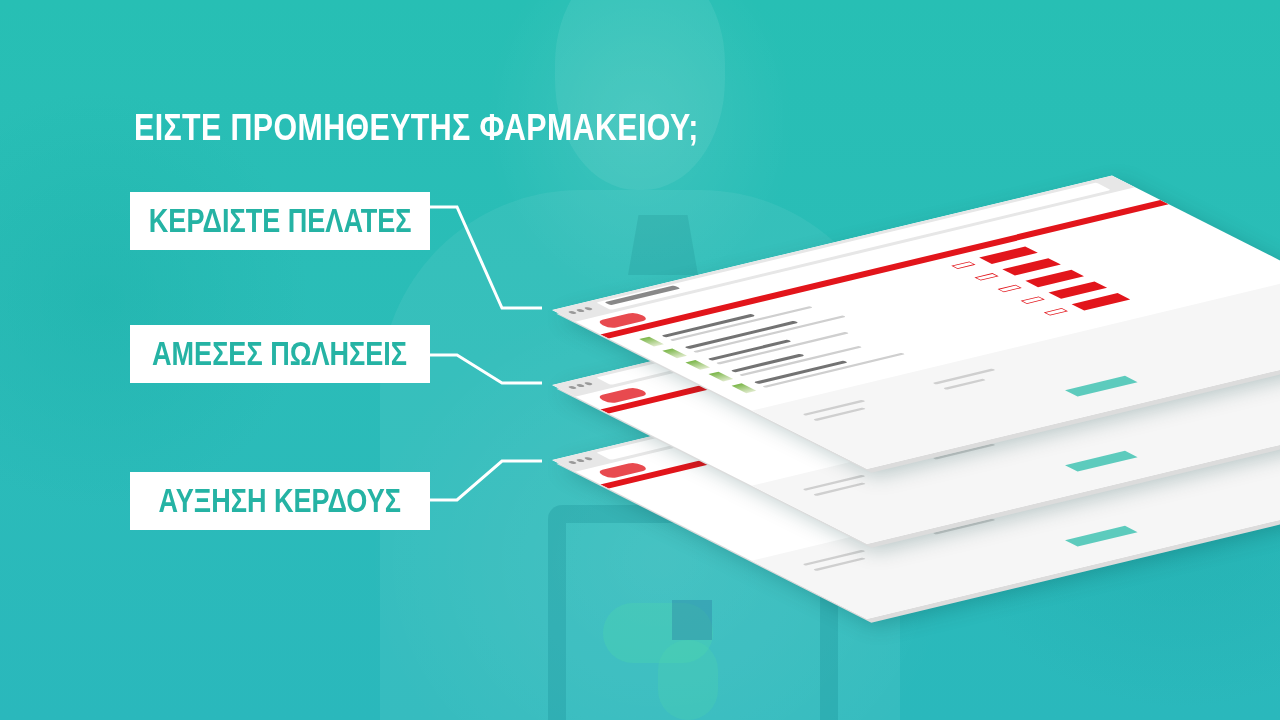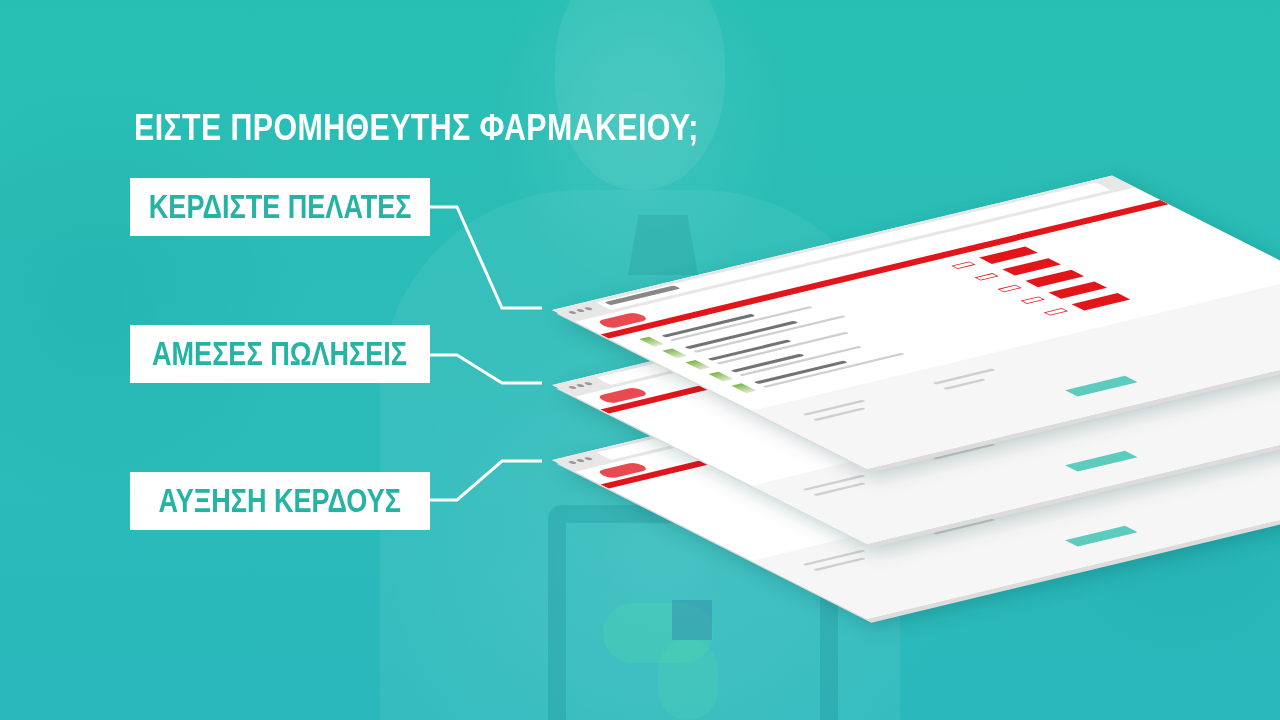--- a/index.html
+++ b/index.html
@@ -16,21 +16,21 @@
   .silhouette-body{position:absolute;left:380px;top:190px;width:520px;height:560px;border-radius:200px 200px 0 0;background:rgba(255,255,255,0.06)}
   .silhouette-tie{position:absolute;left:628px;top:215px;width:70px;height:60px;background:rgba(0,90,100,0.12);clip-path:polygon(15% 0,85% 0,100% 100%,0 100%)}
   .tablet{position:absolute;left:548px;top:505px;width:290px;height:240px;border:18px solid rgba(0,110,120,0.18);border-radius:14px;border-bottom:none}
   .plus-a{position:absolute;left:603px;top:603px;width:110px;height:60px;border-radius:30px;background:rgba(80,220,170,0.28)}
   .plus-b{position:absolute;left:658px;top:640px;width:60px;height:80px;border-radius:30px;background:rgba(80,220,170,0.22)}
   .plus-c{position:absolute;left:672px;top:600px;width:40px;height:40px;background:rgba(40,120,160,0.35)}
 
   .headline{position:absolute;left:134px;top:107px;color:#fff;font-size:37px;font-weight:bold;letter-spacing:0.5px;transform:scaleX(0.82);transform-origin:left center;white-space:nowrap}
   .tag{position:absolute;left:130px;width:300px;height:58px;background:#fff;display:flex;align-items:center;justify-content:center}
   .tag span{color:#25b3a4;font-size:33px;font-weight:bold;transform:scaleX(0.82);white-space:nowrap;display:inline-block}
-  .tag1{top:178px}.tag2{top:325px}.tag3{top:472px}
+  .tag1{top:192px}.tag2{top:325px}.tag3{top:472px}
 
   svg.connectors{position:absolute;left:0;top:0;width:1280px;height:720px;pointer-events:none}
 
   
   .page{position:absolute;width:560px;height:300px;background:#fff;transform-origin:0 0;
         box-shadow:-2px 6px 0 #dcdcdc, -4px 12px 18px rgba(0,60,60,0.25);overflow:hidden}
   .page .chrome{position:absolute;left:0;top:0;right:0;height:22px;background:#e7e7e7}
   .page .addr{position:absolute;left:40px;top:4px;right:20px;height:14px;background:#fff;border-radius:2px}
   .page .addr-text{position:absolute;left:46px;top:6px;width:70px;height:6px;background:#555;border-radius:2px;opacity:.7}
   .page .dots{position:absolute;left:8px;top:7px;display:flex;gap:3px}

